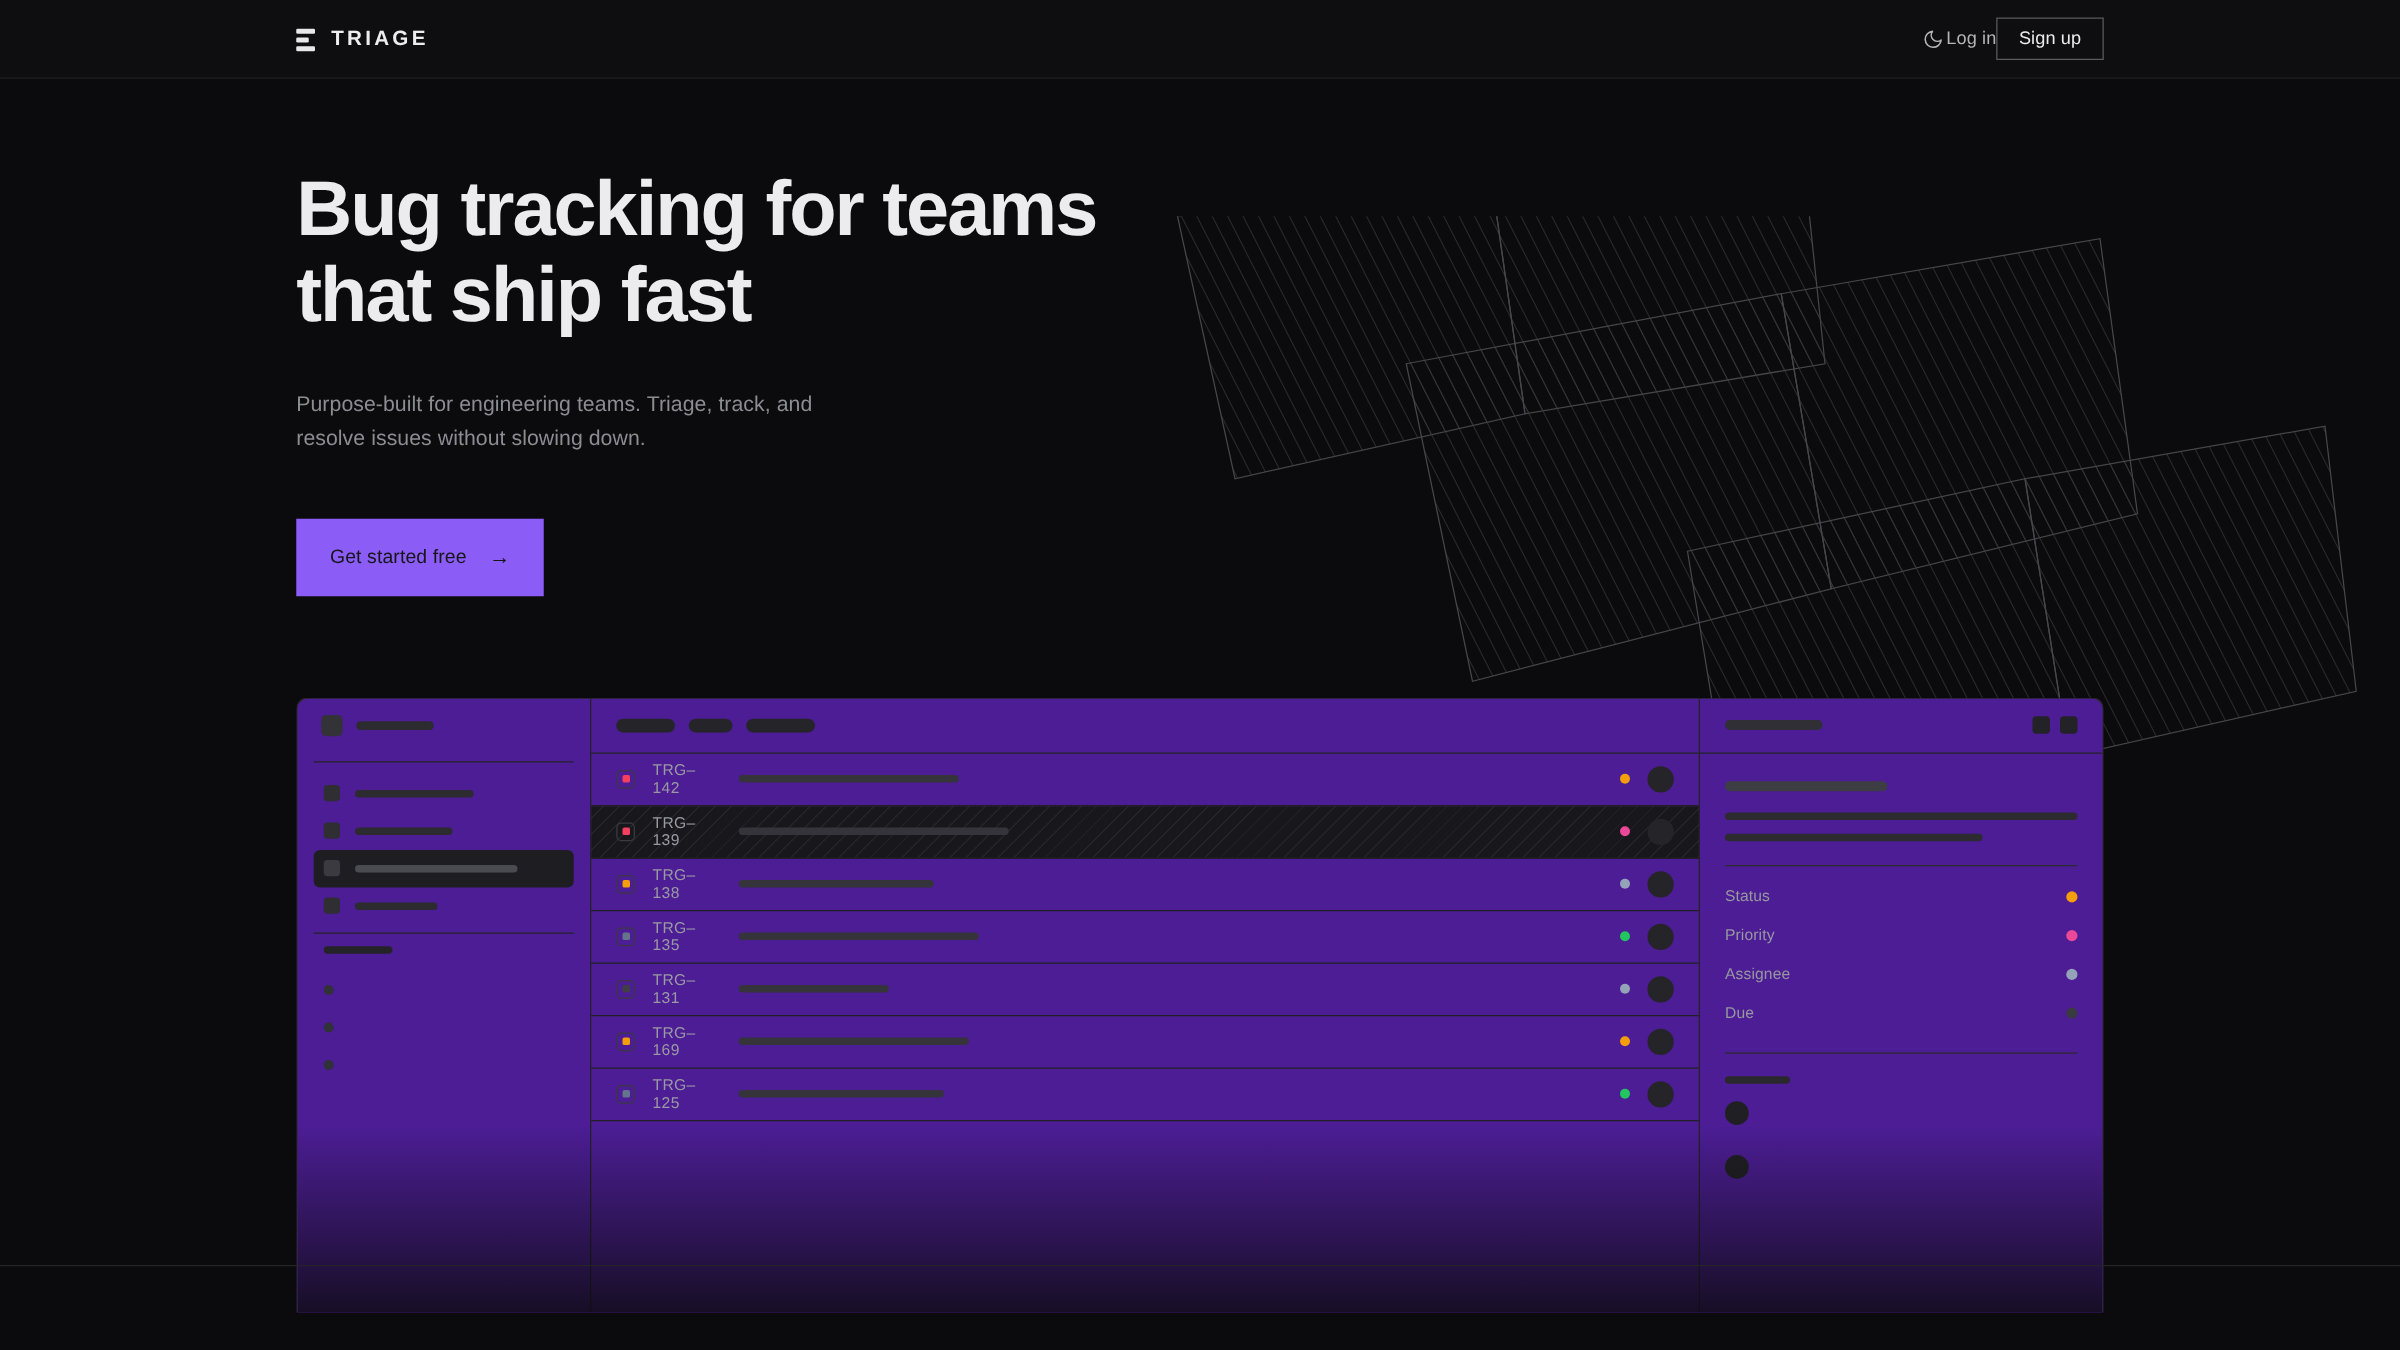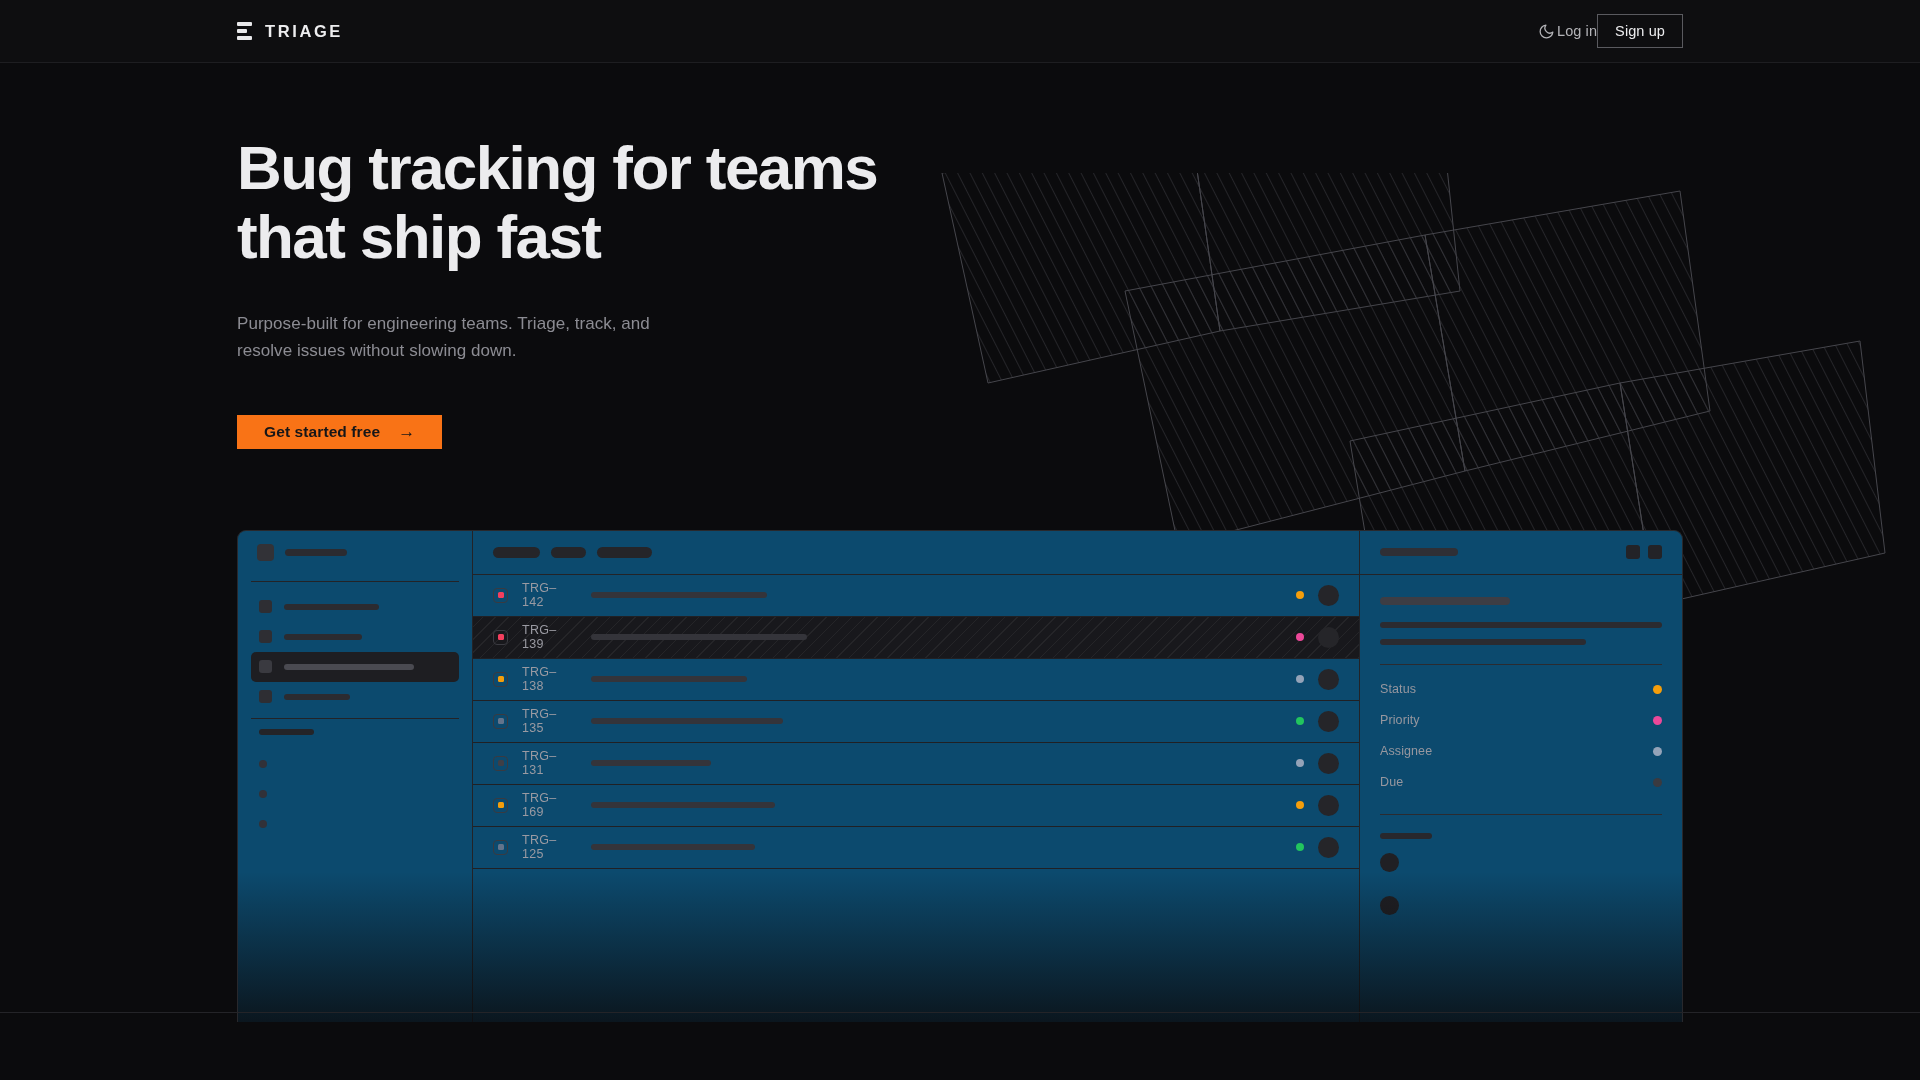--- a/index.html
+++ b/index.html
@@ -26,21 +26,21 @@
   .navbar {
     position: relative;
     z-index: 40;
     height: 63px;
     background: #0e0e10;
     border-bottom: 1px solid #1e1e21;
     display: flex;
     align-items: center;
     padding: 0 237px 0 237px;
   }
-  .nav-left { display: flex; align-items: flex-start; gap: 13px; }
+  .nav-left { display: flex; align-items: flex-end; gap: 13px; }
 
   .logo-mark {
     width: 15px; height: 18px;
     display: flex; flex-direction: column;
     justify-content: space-between;
     align-items: flex-start;
   }
   .logo-mark i { display:block; height: 4px; background: #e8e8ea; border-radius: 1px; }
   .logo-mark i:nth-child(1) { width: 15px; }
   .logo-mark i:nth-child(2) { width: 10px; }
@@ -104,27 +104,27 @@
     line-height: 1.62;
     margin-top: 38px;
     white-space: pre-line;
     letter-spacing: 0.05px;
   }
   .cta-btn {
     margin-top: 50px;
     display: inline-flex;
     align-items: center;
     gap: 18px;
-    background: #f97316;
+    background: #8b5cf6;
     color: #161618;
     border: none;
     font-family: inherit;
     font-size: 15.5px;
-    font-weight: bold;
-    padding: 8px 27px;
+    font-weight: normal;
+    padding: 22px 27px;
     cursor: pointer;
     letter-spacing: 0.1px;
   }
   .cta-arrow { font-size: 17px; line-height: 1; }
 
   
   .deco {
     position: absolute;
     top: 40px;
     right: 0;
@@ -137,21 +137,21 @@
 
   
   .app-wrap {
     position: relative;
     z-index: 20;
     margin: 81px 237px 0 237px;
   }
   .app-card {
     position: relative;
     height: 492px;
-    background: #0c4a6e;
+    background: #4c1d95;
     border: 1px solid #28282c;
     border-bottom: none;
     border-radius: 9px 9px 0 0;
     display: flex;
     overflow: hidden;
   }
   .app-card::after {
     content: "";
     position: absolute;
     left: 0; right: 0; bottom: 0;

